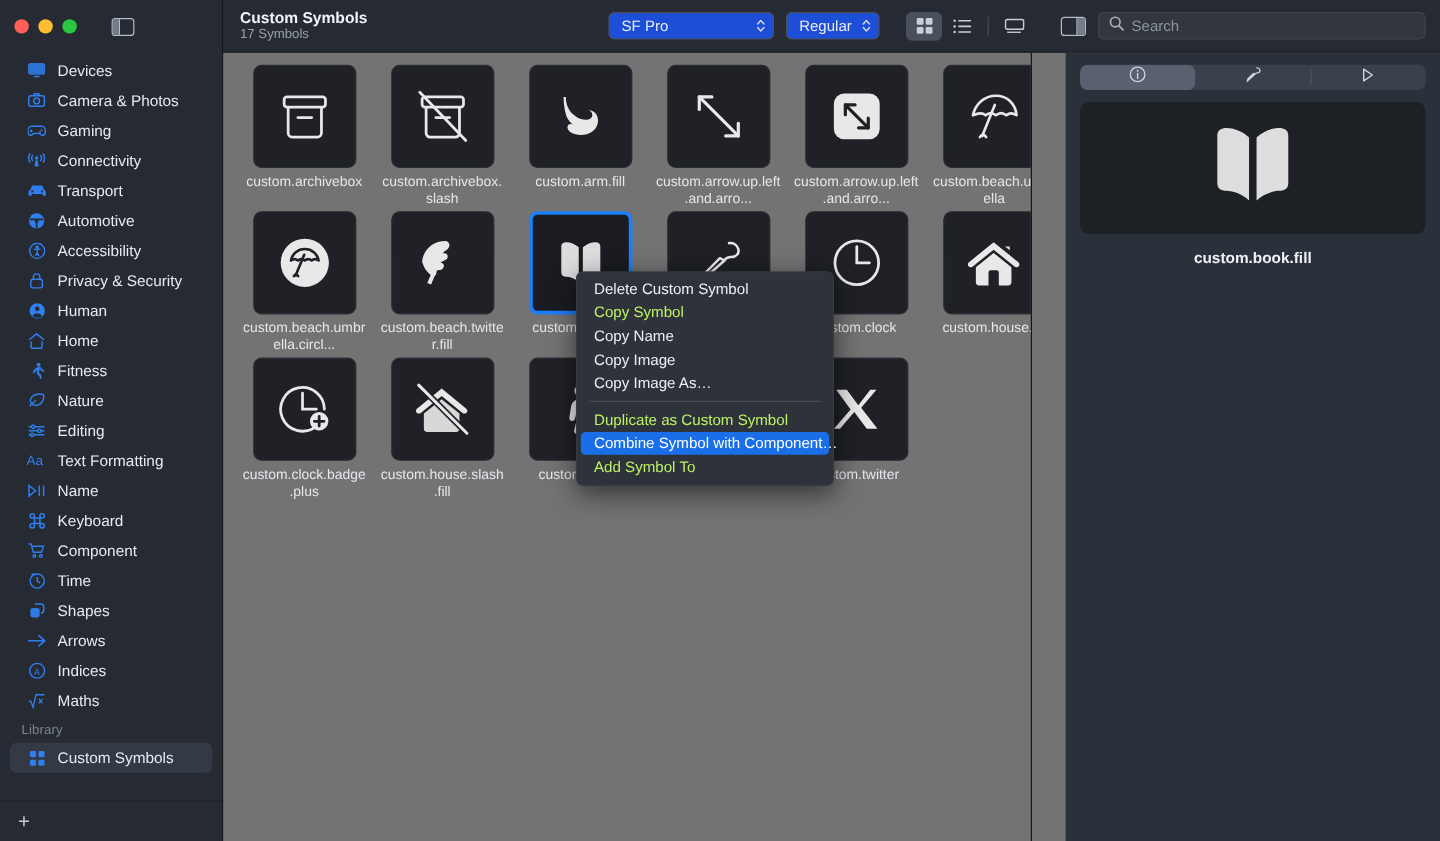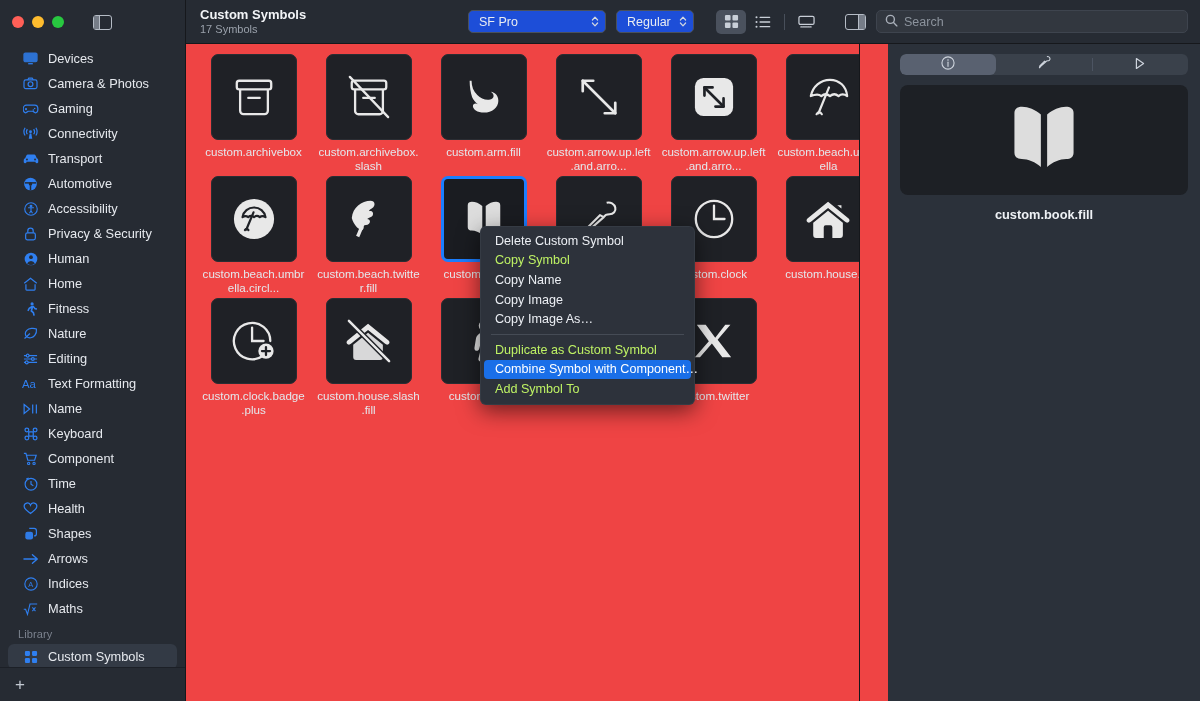--- a/index.html
+++ b/index.html
@@ -162,39 +162,39 @@
   }
   .insp-toggle::after {
     content: ""; position: absolute; right: 6px; top: 0; bottom: 0;
     width: 1.4px; background: #b5bcc6;
   }
   .insp-toggle::before {
     content: ""; position: absolute; right: 0; top: 0; bottom: 0; width: 6px;
     background: #767d88;
   }
   .search {
-    width: 312px; height: 23px;
+    width: 273px; height: 23px;
     background: #32373f;
     border: 1px solid #3e444e;
     border-radius: 5px;
     display: flex; align-items: center;
     padding: 0 8px; gap: 6px;
   }
   .search input {
     flex: 1 1 auto;
     background: transparent; border: none; outline: none;
     color: #e6e9ee; font-size: 12.5px;
     font-family: "Liberation Sans", sans-serif;
   }
   .search input::placeholder { color: #8c939d; }
 
   .content-row {
     flex: 1 1 auto;
     display: flex; min-height: 0;
-    background: #ef4444;
+    background: #737373;
     gap: 28px;
   }
 
   
   .grid-area {
     flex: 1 1 auto;
     padding: 8px 8px 0 10px;
     min-width: 0; overflow: hidden;
     border-right: 1px solid #15171b;
   }
@@ -483,28 +483,20 @@
             <svg width="14" height="14" viewBox="0 0 15 15" fill="none" stroke="currentColor" stroke-width="1.25">
               <circle cx="7.5" cy="7.7" r="6.3"></circle>
               <path d="M7.5 4.2v3.6l2.5 1.6"></path>
               <path d="M2.4 2.1 5 1"></path>
             </svg>
           </span>
         <span>Time</span>
       </div>
       <div class="side-item">
         <span class="ico">
-            <svg width="15" height="13" viewBox="0 0 16 14" fill="none" stroke="currentColor" stroke-width="1.35">
-              <path d="M8 12.4C5.6 10.5 1.2 7.9 1.2 4.8A3.5 3.5 0 0 1 8 3.4a3.5 3.5 0 0 1 6.8 1.4c0 3.1-4.4 5.7-6.8 7.6z"></path>
-            </svg>
-          </span>
-        <span>Health</span>
-      </div>
-      <div class="side-item">
-        <span class="ico">
             <svg width="14" height="14" viewBox="0 0 15 15" fill="none" stroke="currentColor" stroke-width="1.3">
               <path d="M5.6 1.4h5.2c1.4 0 2.5 1.1 2.5 2.5v3.2c0 1.4-1.1 2.5-2.5 2.5"></path>
               <rect x="1.4" y="5.1" width="8.3" height="8.4" rx="2.4" fill="currentColor" stroke="none" opacity=".95"></rect>
             </svg>
           </span>
         <span>Shapes</span>
       </div>
       <div class="side-item">
         <span class="ico">
             <svg width="16" height="12" viewBox="0 0 17 12" fill="none" stroke="currentColor" stroke-width="1.4" stroke-linecap="round" stroke-linejoin="round">

